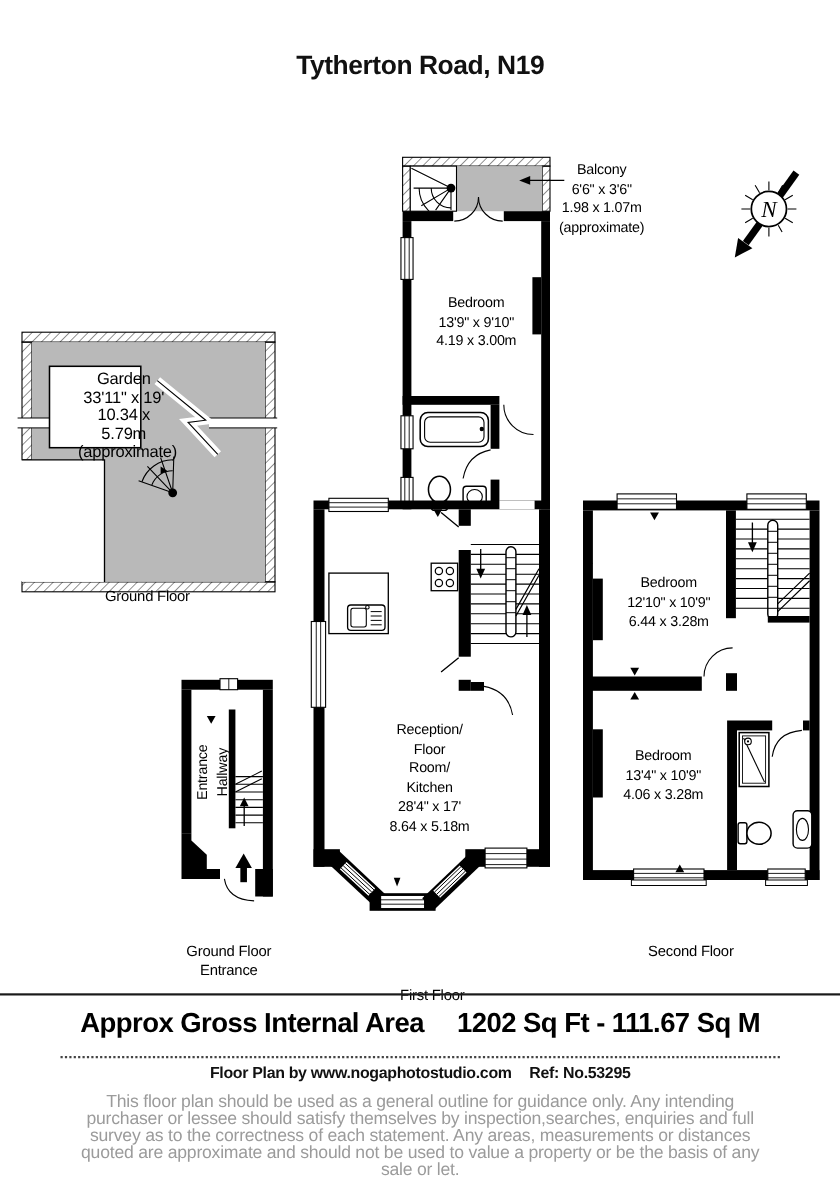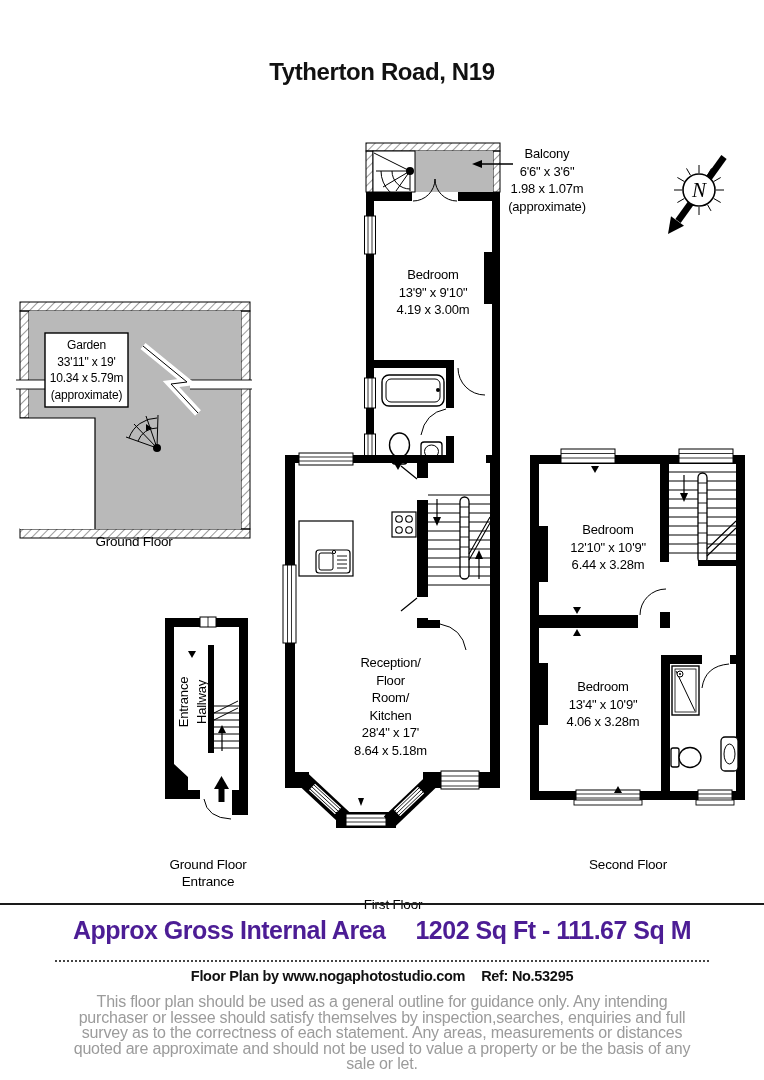--- a/index.html
+++ b/index.html
@@ -1,28 +1,28 @@
 <!DOCTYPE html>
 <html><head>
 <meta charset="utf-8">
 <style>
   html,body{margin:0;padding:0;background:#fff;}
   #page{position:relative;width:764px;height:1080px;background:#fff;overflow:hidden;
         font-family:"Liberation Sans",sans-serif;}
   .lbl{position:absolute;color:#000;text-align:center;letter-spacing:-0.2px;}
   .s13{font-size:13px;line-height:17.5px;}
-  .s12{font-size:12px;line-height:16.5px;}
+  .s12{font-size:15px;line-height:16.5px;padding-left:26px;}
   #plan-svg{position:absolute;left:0;top:0;}
-  #title{position:absolute;left:0;top:58px;width:764px;text-align:center;
+  #title{position:absolute;left:0;top:46px;width:764px;text-align:center;
          font-size:24px;font-weight:bold;letter-spacing:-0.4px;color:#111;}
   .caption{font-size:13.5px;line-height:17px;}
   #rot-label{transform:rotate(-90deg);}
   #rule-top{position:absolute;left:0;top:903px;width:764px;height:1.5px;background:#1a1a1a;}
   #area-line{position:absolute;left:0;top:916px;width:764px;display:flex;justify-content:center;
-             gap:30px;font-size:25px;font-weight:bold;color:#4c1d95;letter-spacing:-0.5px;}
+             gap:30px;font-size:25px;font-weight:bold;color:#000000;letter-spacing:-0.5px;}
   #rule-dashed{position:absolute;left:55px;top:960px;width:654px;border-top:2px dotted #444;}
   #illu-line{position:absolute;left:0;top:968px;width:764px;display:flex;justify-content:center;
              gap:16px;font-size:14.5px;font-weight:bold;color:#111;letter-spacing:-0.3px;}
   #disclaimer{position:absolute;left:62px;top:994px;width:640px;font-size:16px;line-height:15.5px;
               color:#9b9b9b;text-align:center;letter-spacing:-0.2px;}
 </style>
 </head>
 <body>
 
 <div id="page">

